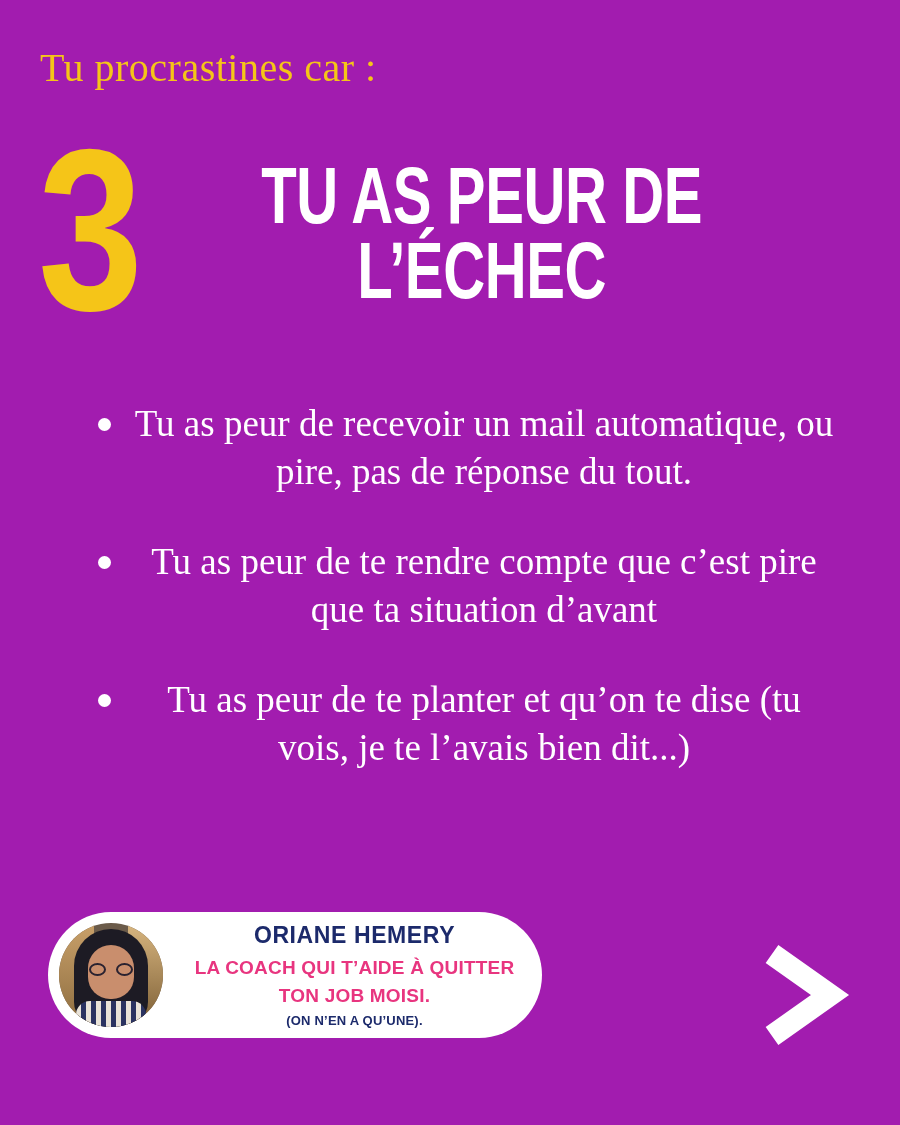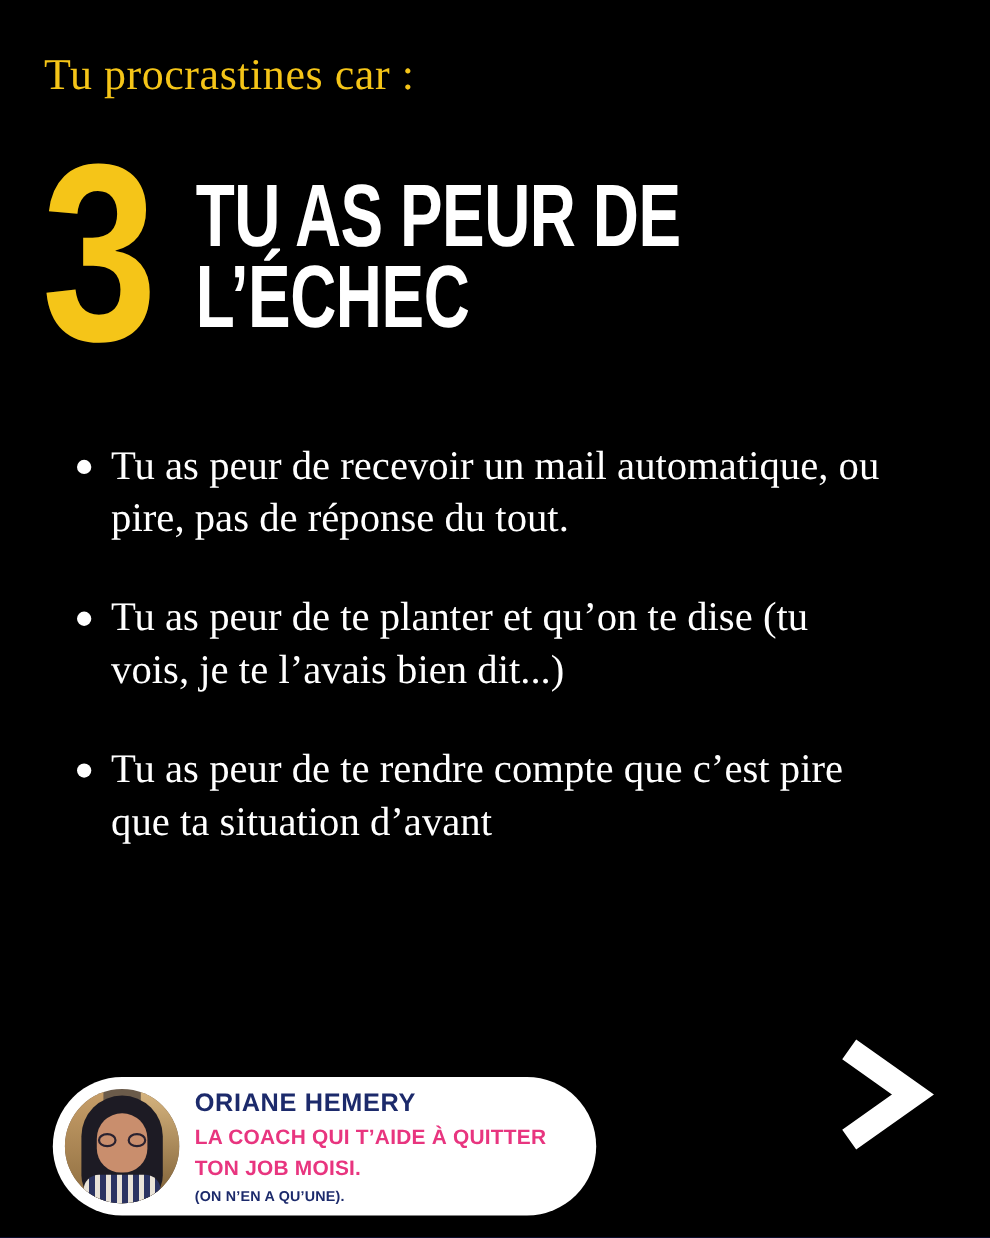--- a/index.html
+++ b/index.html
@@ -10,21 +10,22 @@
     width: 900px;
     height: 1125px;
     background: #1e2a7a;
     font-family: "Liberation Sans", sans-serif;
     overflow: hidden;
     position: relative;
   }
   .slide {
     position: absolute;
     inset: 0;
-    background: #000000;
+    background: #a21caf;
+    text-align: center;
   }
 
   
   .kicker {
     position: absolute;
     left: 40px;
     top: 44px;
     font-family: "Liberation Serif", serif;
     font-size: 40px;
     color: #f5c518;
@@ -59,21 +60,21 @@
     color: #ffffff;
     transform: scaleX(0.88) scaleY(1.22);
     transform-origin: left center;
     letter-spacing: -0.5px;
     margin-top: 6px;
   }
 
   
   .bullets {
     position: absolute;
-    left: 70px;
+    left: 98px;
     top: 400px;
     width: 770px;
   }
   .bullet {
     display: flex;
     align-items: flex-start;
     margin-bottom: 42px;
   }
   .bullet-dot {
     flex: 0 0 auto;
@@ -89,21 +90,21 @@
     font-size: 37px;
     line-height: 1.30;
     color: #ffffff;
     max-width: 710px;
   }
 
   
   .author-card {
     position: absolute;
     left: 48px;
-    top: 979px;
+    top: 912px;
     width: 494px;
     height: 126px;
     background: #ffffff;
     border-radius: 63px;
     display: flex;
     align-items: center;
     overflow: hidden;
   }
   .avatar {
     flex: 0 0 auto;
@@ -226,25 +227,25 @@
     <div class="headline">TU AS PEUR DE L’ÉCHEC</div>
   </div>
 
   <div class="bullets">
     <div class="bullet">
       <span class="bullet-dot"></span>
       <span class="bullet-text">Tu as peur de recevoir un mail automatique, ou pire, pas de réponse du tout.</span>
     </div>
     <div class="bullet">
       <span class="bullet-dot"></span>
-      <span class="bullet-text">Tu as peur de te planter et qu’on te dise (tu vois, je te l’avais bien dit...)</span>
+      <span class="bullet-text">Tu as peur de te rendre compte que c’est pire que ta situation d’avant</span>
     </div>
     <div class="bullet">
       <span class="bullet-dot"></span>
-      <span class="bullet-text">Tu as peur de te rendre compte que c’est pire que ta situation d’avant</span>
+      <span class="bullet-text">Tu as peur de te planter et qu’on te dise (tu vois, je te l’avais bien dit...)</span>
     </div>
   </div>
 
   <div class="author-card">
     <div class="avatar">
       <span class="bg-left"></span>
       <span class="bg-right"></span>
       <span class="hair"></span>
       <span class="face"></span>
       <span class="glasses">

